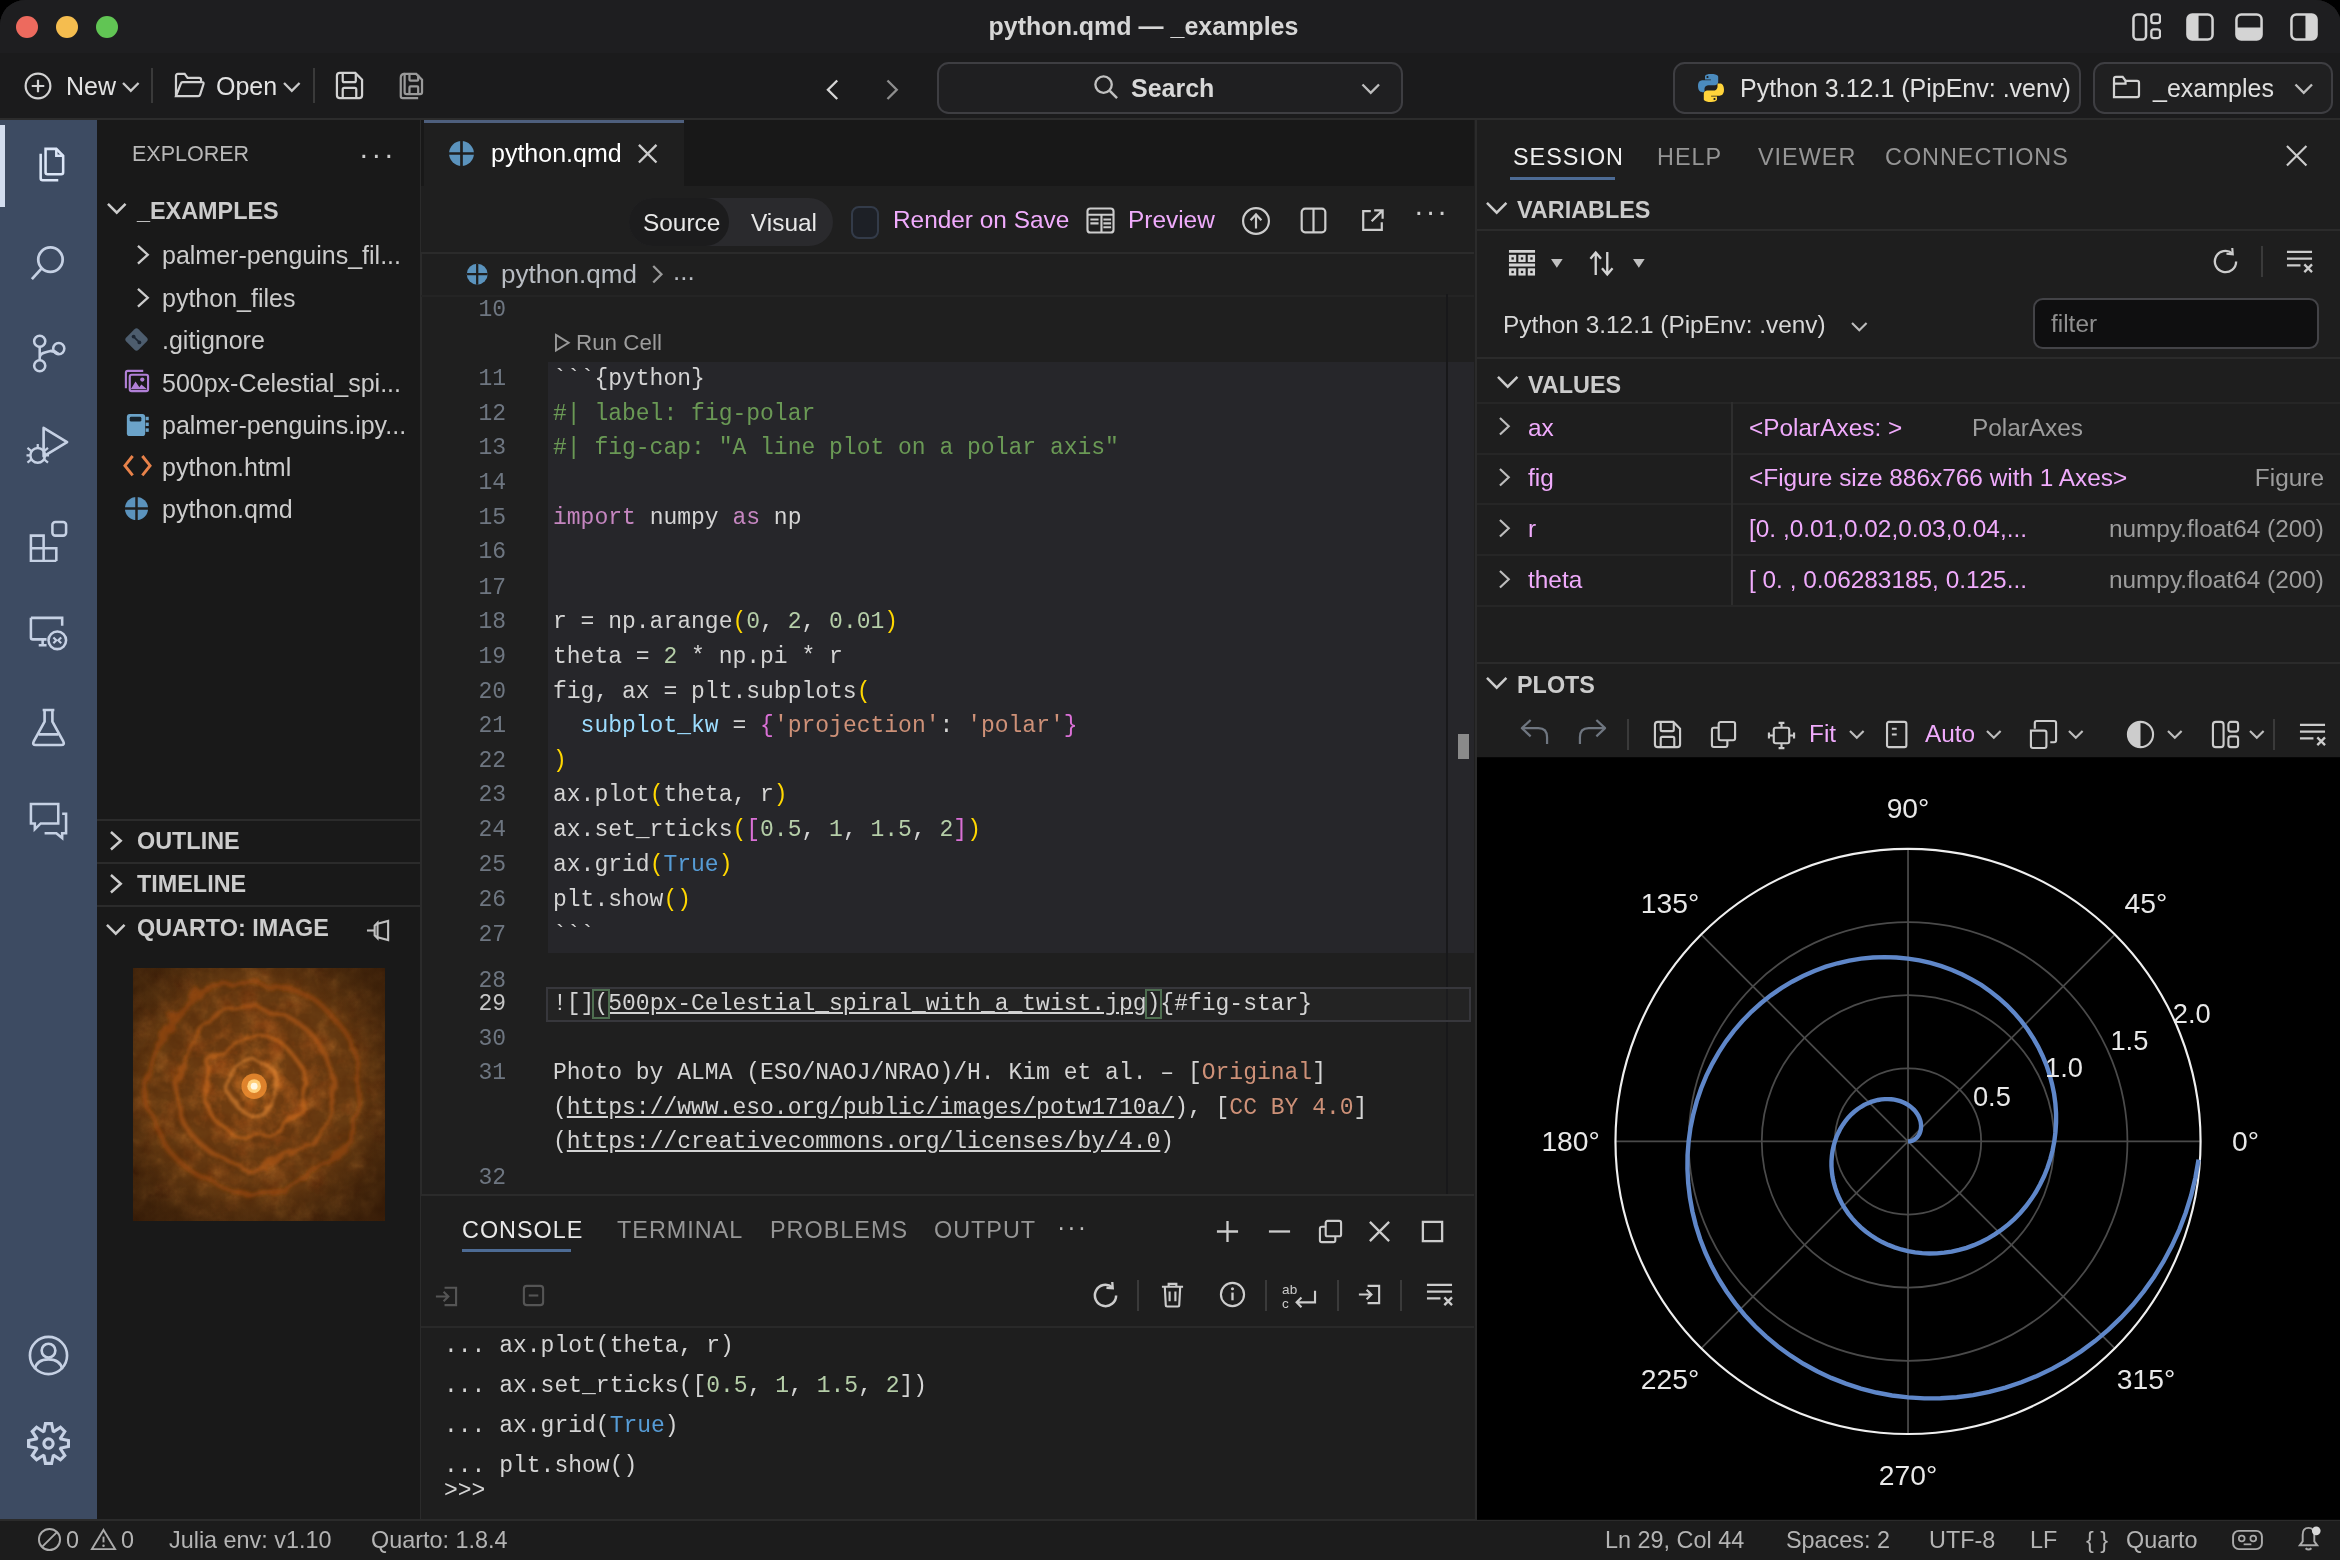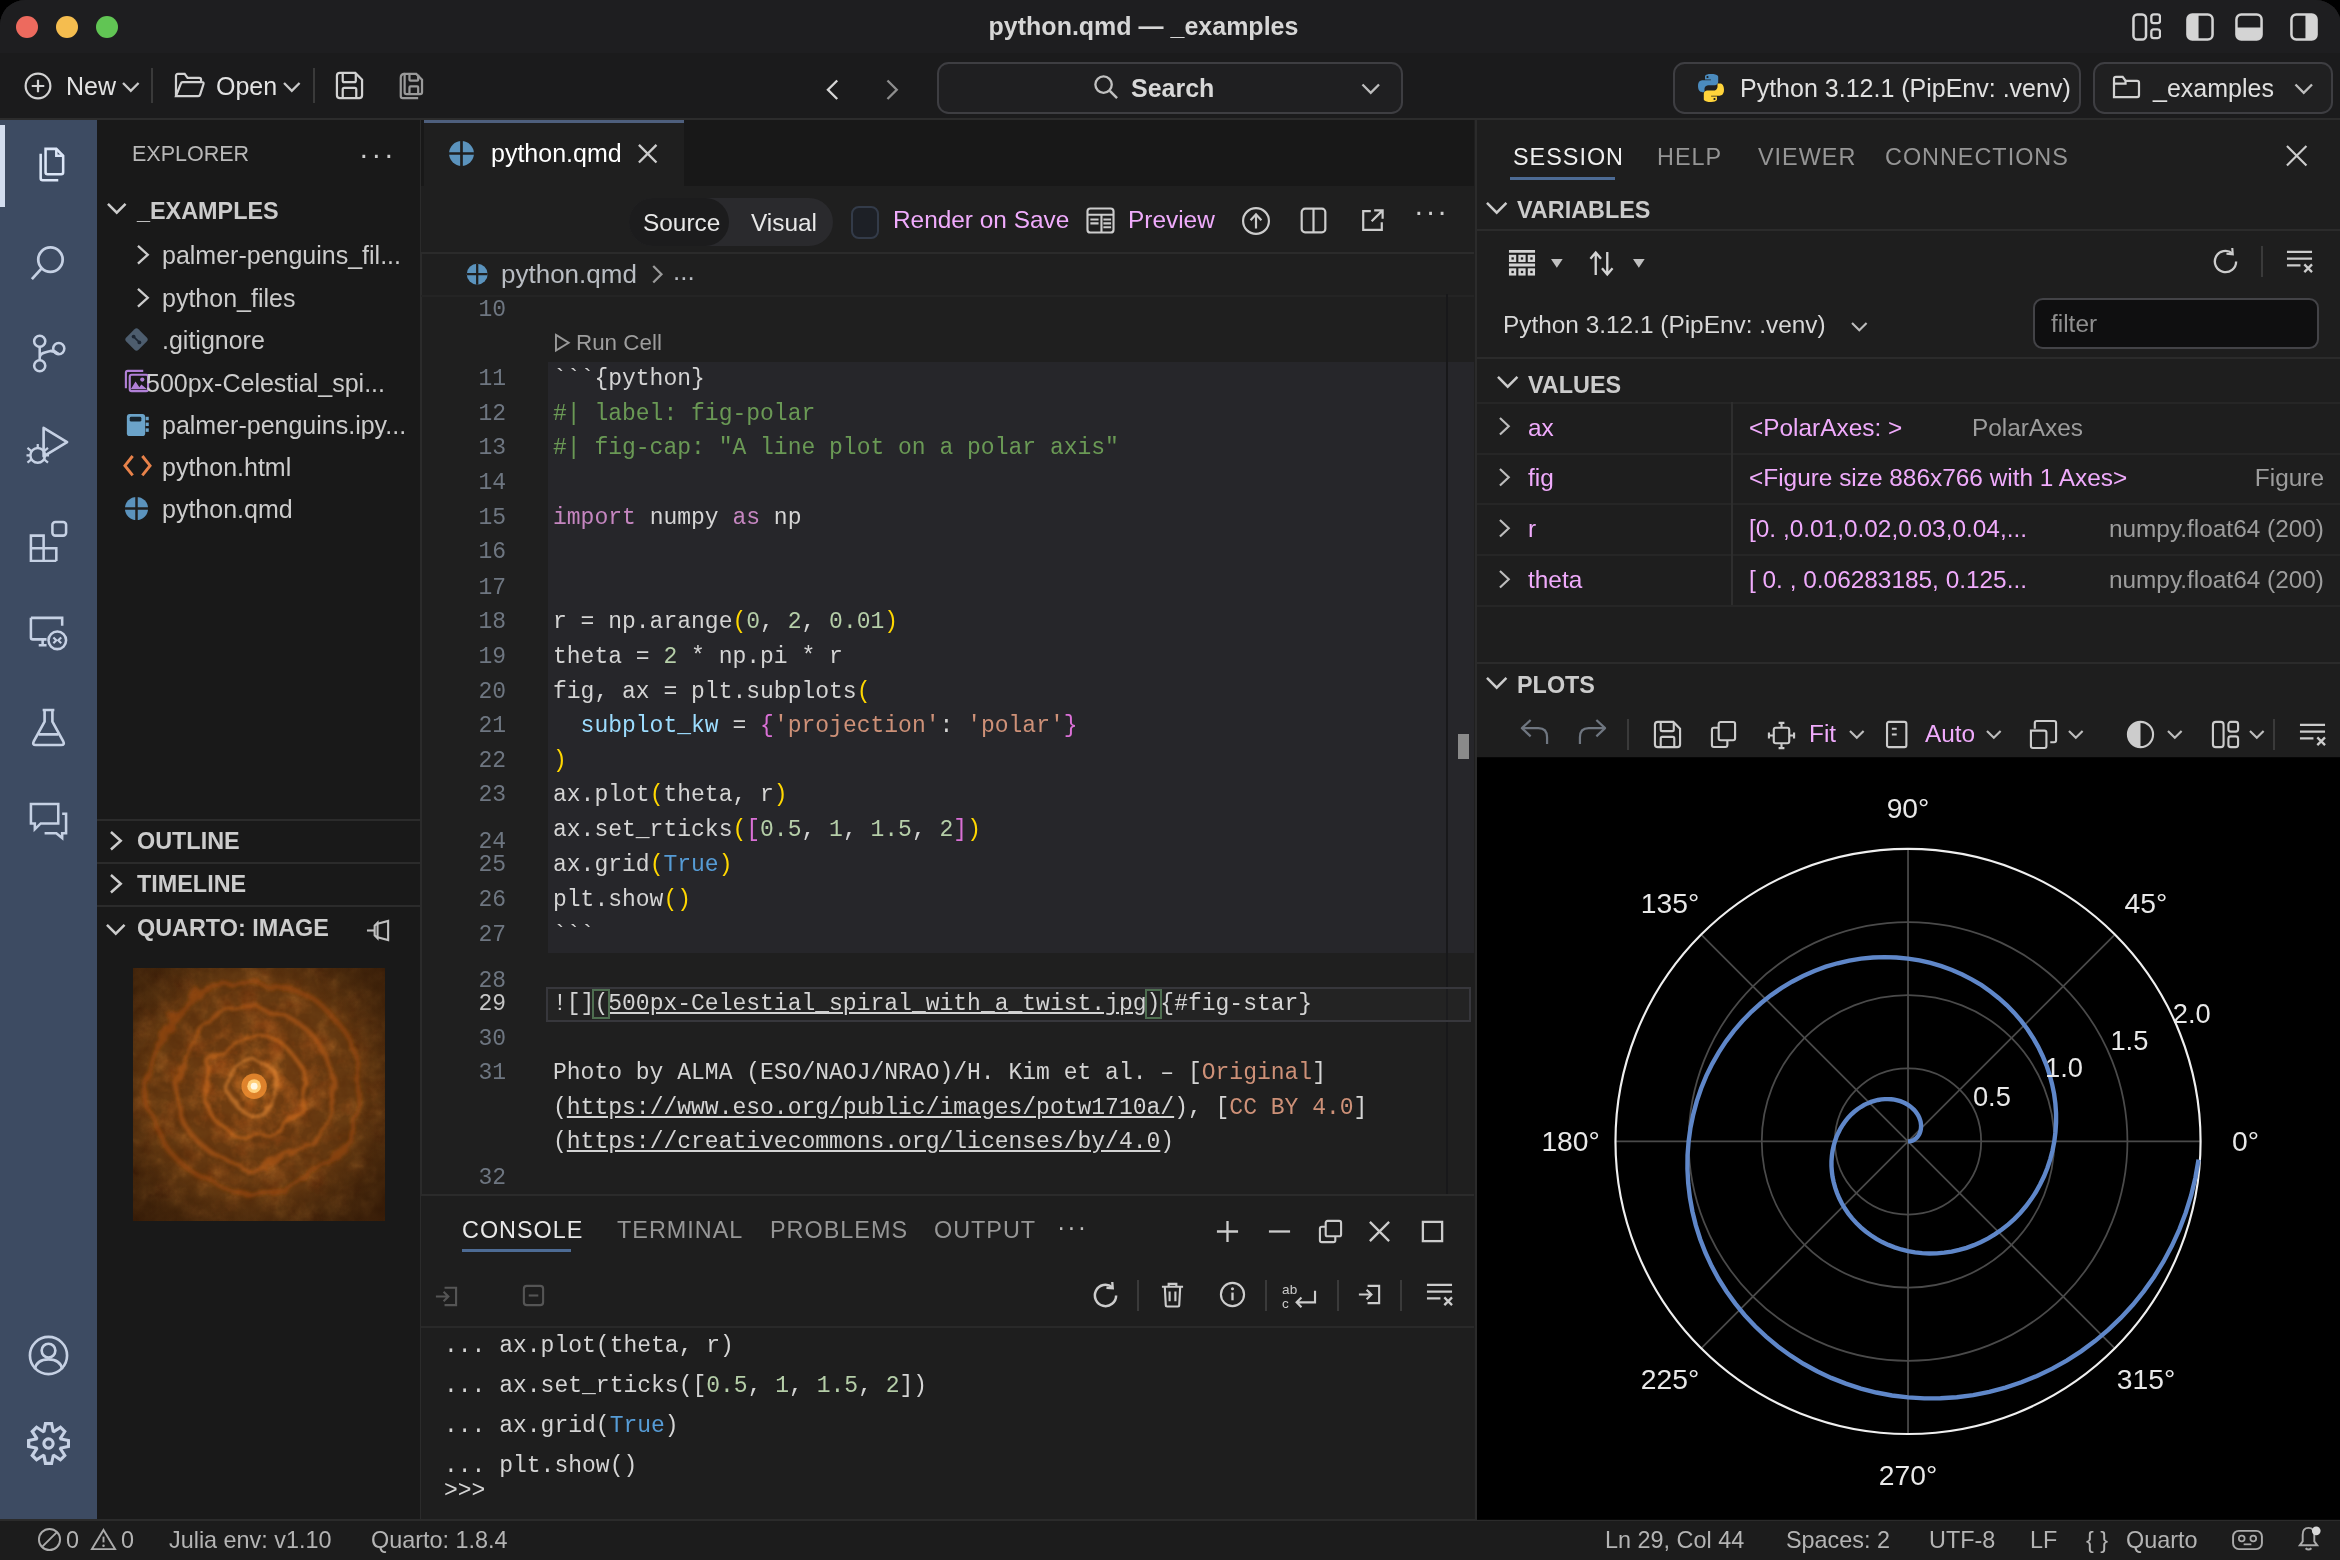--- a/index.html
+++ b/index.html
@@ -206,21 +206,21 @@
 </svg>
 <div class="abs treetxt" style="left:162px;top:326px;">.gitignore</div>
 <svg class="abs" style="left:123px;top:368px;" width="27" height="27" viewBox="0 0 28 28">
   <g fill="none" stroke="#b180d7" stroke-width="2.2">
   <rect x="7" y="7" width="19" height="17" rx="2"></rect>
   <path d="M3 21 L3 5 q0-2 2-2 L21 3"></path>
   </g>
   <circle cx="20" cy="12" r="2.2" fill="#b180d7"></circle>
   <path d="M8 22 L13 14 L17 20 L19 17 L25 22 Z" fill="#b180d7"></path>
 </svg>
-<div class="abs treetxt" style="left:146px;top:369px;">500px-Celestial_spi...</div>
+<div class="abs treetxt" style="left:162px;top:369px;">500px-Celestial_spi...</div>
 <svg class="abs" style="left:123px;top:411px;" width="27" height="27" viewBox="0 0 28 28">
   <rect x="4" y="3" width="19" height="23" rx="3" fill="#6ba3c9"></rect>
   <rect x="7" y="6" width="12" height="5" rx="1.5" fill="#17242e"></rect>
   <rect x="23.5" y="6" width="3.2" height="3.6" fill="#6ba3c9"></rect>
   <rect x="23.5" y="12" width="3.2" height="3.6" fill="#6ba3c9"></rect>
   <rect x="23.5" y="18" width="3.2" height="3.6" fill="#6ba3c9"></rect>
 </svg>
 <div class="abs treetxt" style="left:162px;top:411px;">palmer-penguins.ipy...</div>
 <svg class="abs" style="left:123px;top:454px;" width="29" height="23.4" viewBox="0 0 30 24">
   <path d="M10 2 L2 12 L10 22 M20 2 L28 12 L20 22" fill="none" stroke="#e8824a" stroke-width="3"></path>
@@ -362,21 +362,21 @@
 <div class="ln" style="top:466px;">14</div>
 <div class="ln" style="top:501px;">15</div>
 <div class="ln" style="top:535px;">16</div>
 <div class="ln" style="top:571px;">17</div>
 <div class="ln" style="top:605px;">18</div>
 <div class="ln" style="top:640px;">19</div>
 <div class="ln" style="top:675px;">20</div>
 <div class="ln" style="top:709px;">21</div>
 <div class="ln" style="top:744px;">22</div>
 <div class="ln" style="top:778px;">23</div>
-<div class="ln" style="top:813px;margin-top:12px;">24</div>
+<div class="ln" style="top:813px;">24</div>
 <div class="ln" style="top:848px;">25</div>
 <div class="ln" style="top:883px;">26</div>
 <div class="ln" style="top:918px;">27</div>
 <div class="ln" style="top:952px;margin-top:12px;">28</div>
 <div class="ln" style="top:987px;color:#c6c6c6;">29</div>
 <div class="ln" style="top:1022px;">30</div>
 <div class="ln" style="top:1056px;">31</div>
 <div class="ln" style="top:1161px;">32</div>
 
 <svg class="abs" style="left:554px;top:333px;" width="16.6" height="19.5" viewBox="0 0 17 20">

